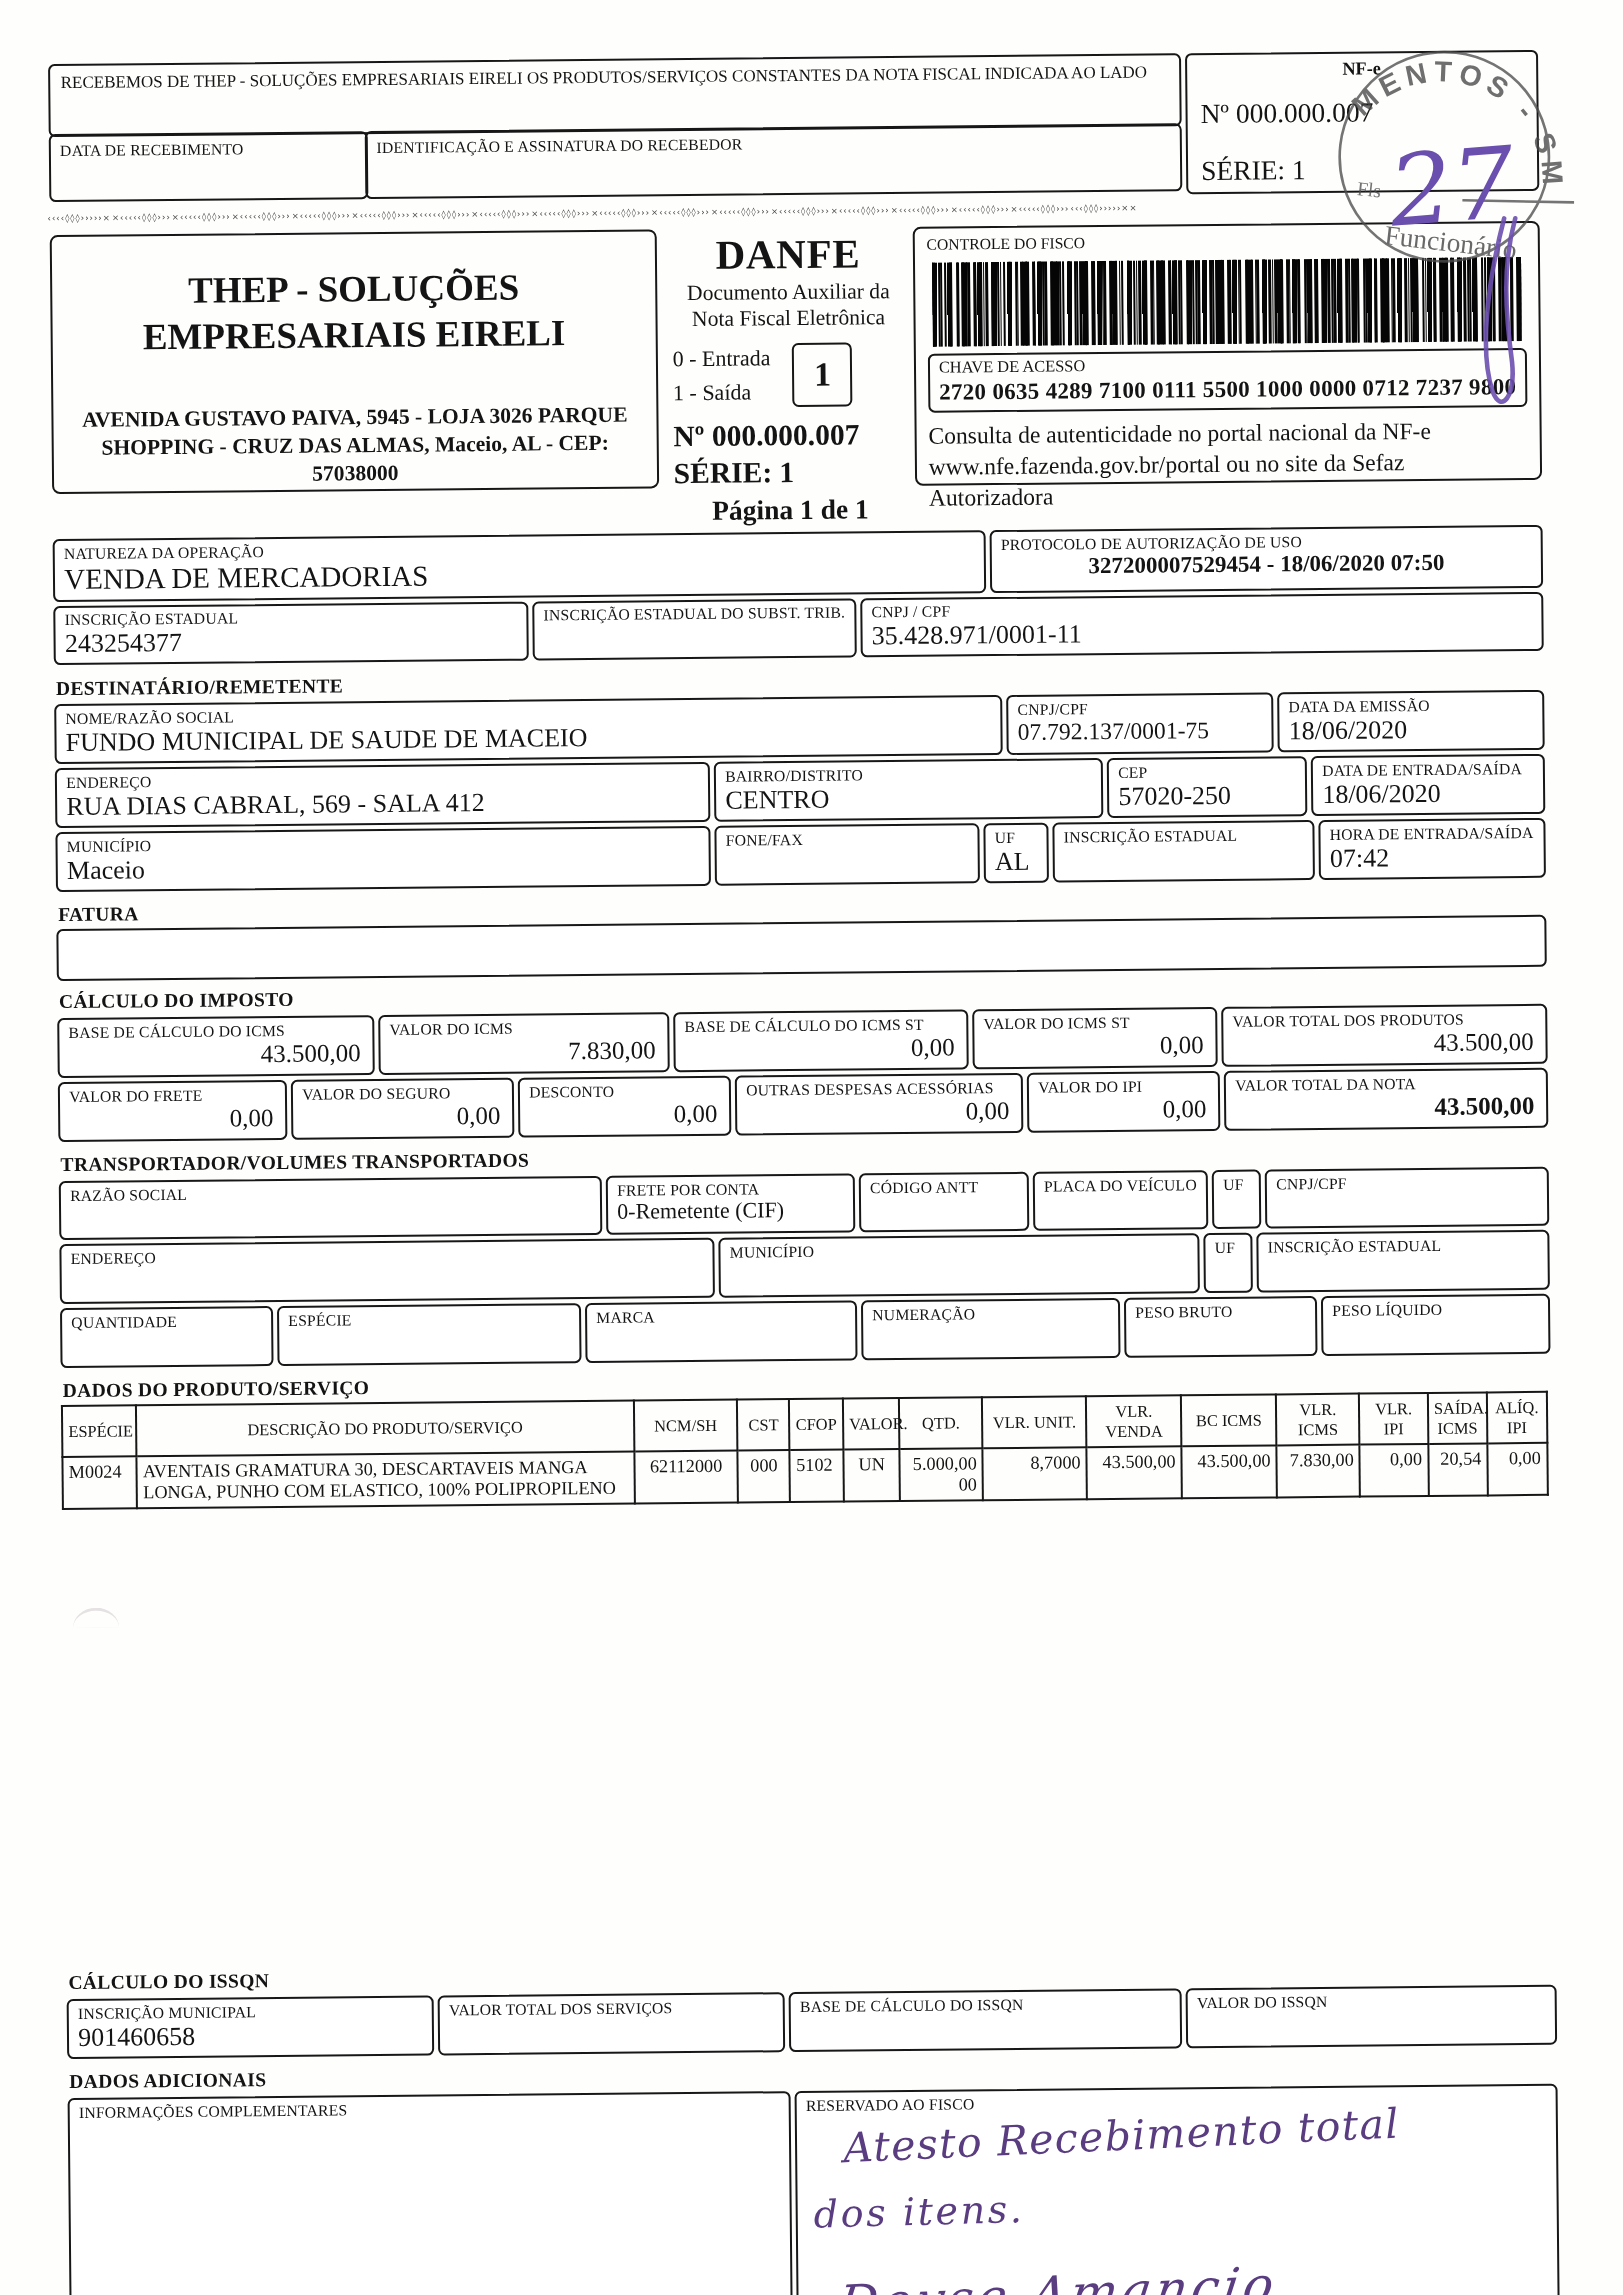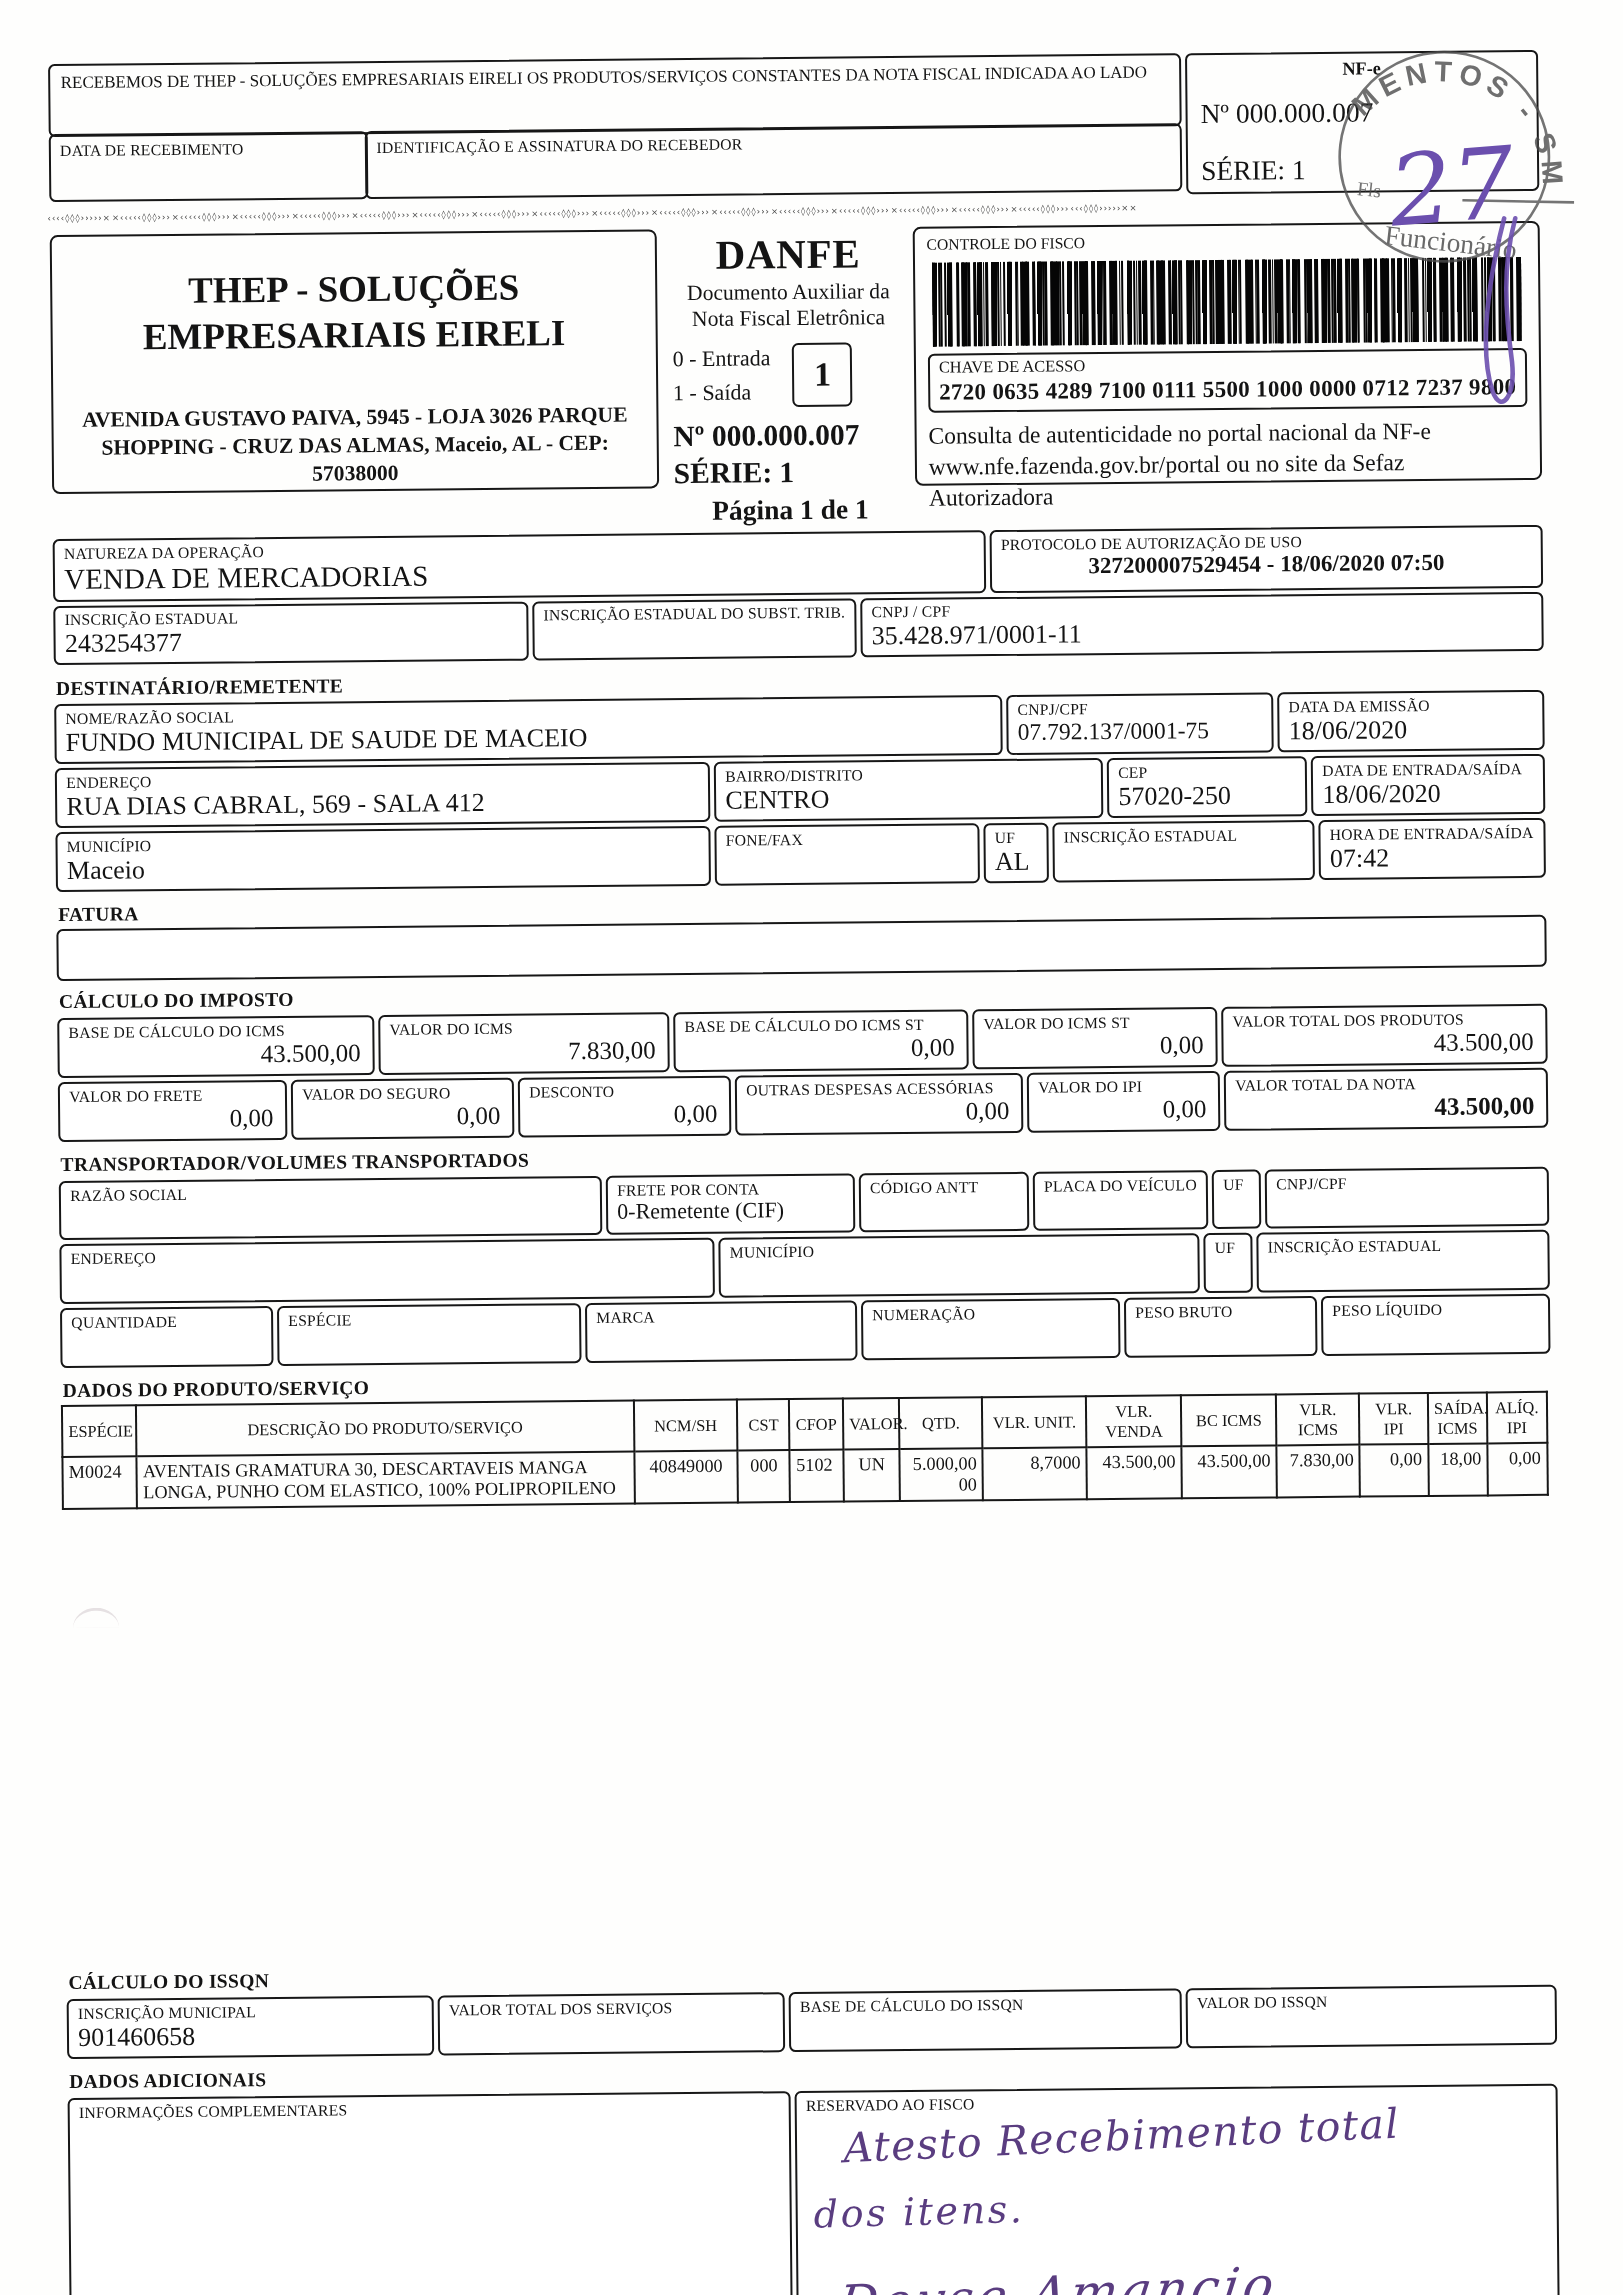--- a/index.html
+++ b/index.html
@@ -410,31 +410,31 @@
           <th>VLR. ICMS</th>
           <th>VLR. IPI</th>
           <th>SAÍDA. ICMS</th>
           <th>ALÍQ. IPI</th>
         </tr>
       </thead>
       <tbody>
         <tr>
           <td>M0024</td>
           <td>AVENTAIS GRAMATURA 30, DESCARTAVEIS MANGA LONGA, PUNHO COM ELASTICO, 100% POLIPROPILENO</td>
-          <td style="text-align:center;">40849000</td>
+          <td style="text-align:center;">62112000</td>
           <td style="text-align:center;">000</td>
           <td style="text-align:left;">5102</td>
           <td style="text-align:center;">UN</td>
           <td class="num">5.000,0000</td>
           <td class="num">8,7000</td>
           <td class="num">43.500,00</td>
           <td class="num">43.500,00</td>
           <td class="num">7.830,00</td>
           <td class="num">0,00</td>
-          <td class="num">18,00</td>
+          <td class="num">20,54</td>
           <td class="num">0,00</td>
         </tr>
       </tbody>
     </table>
 
     <div class="spacer-big">
       <div class="smudge"></div>
     </div>
 
     <div class="sec-title">CÁLCULO DO ISSQN</div>

